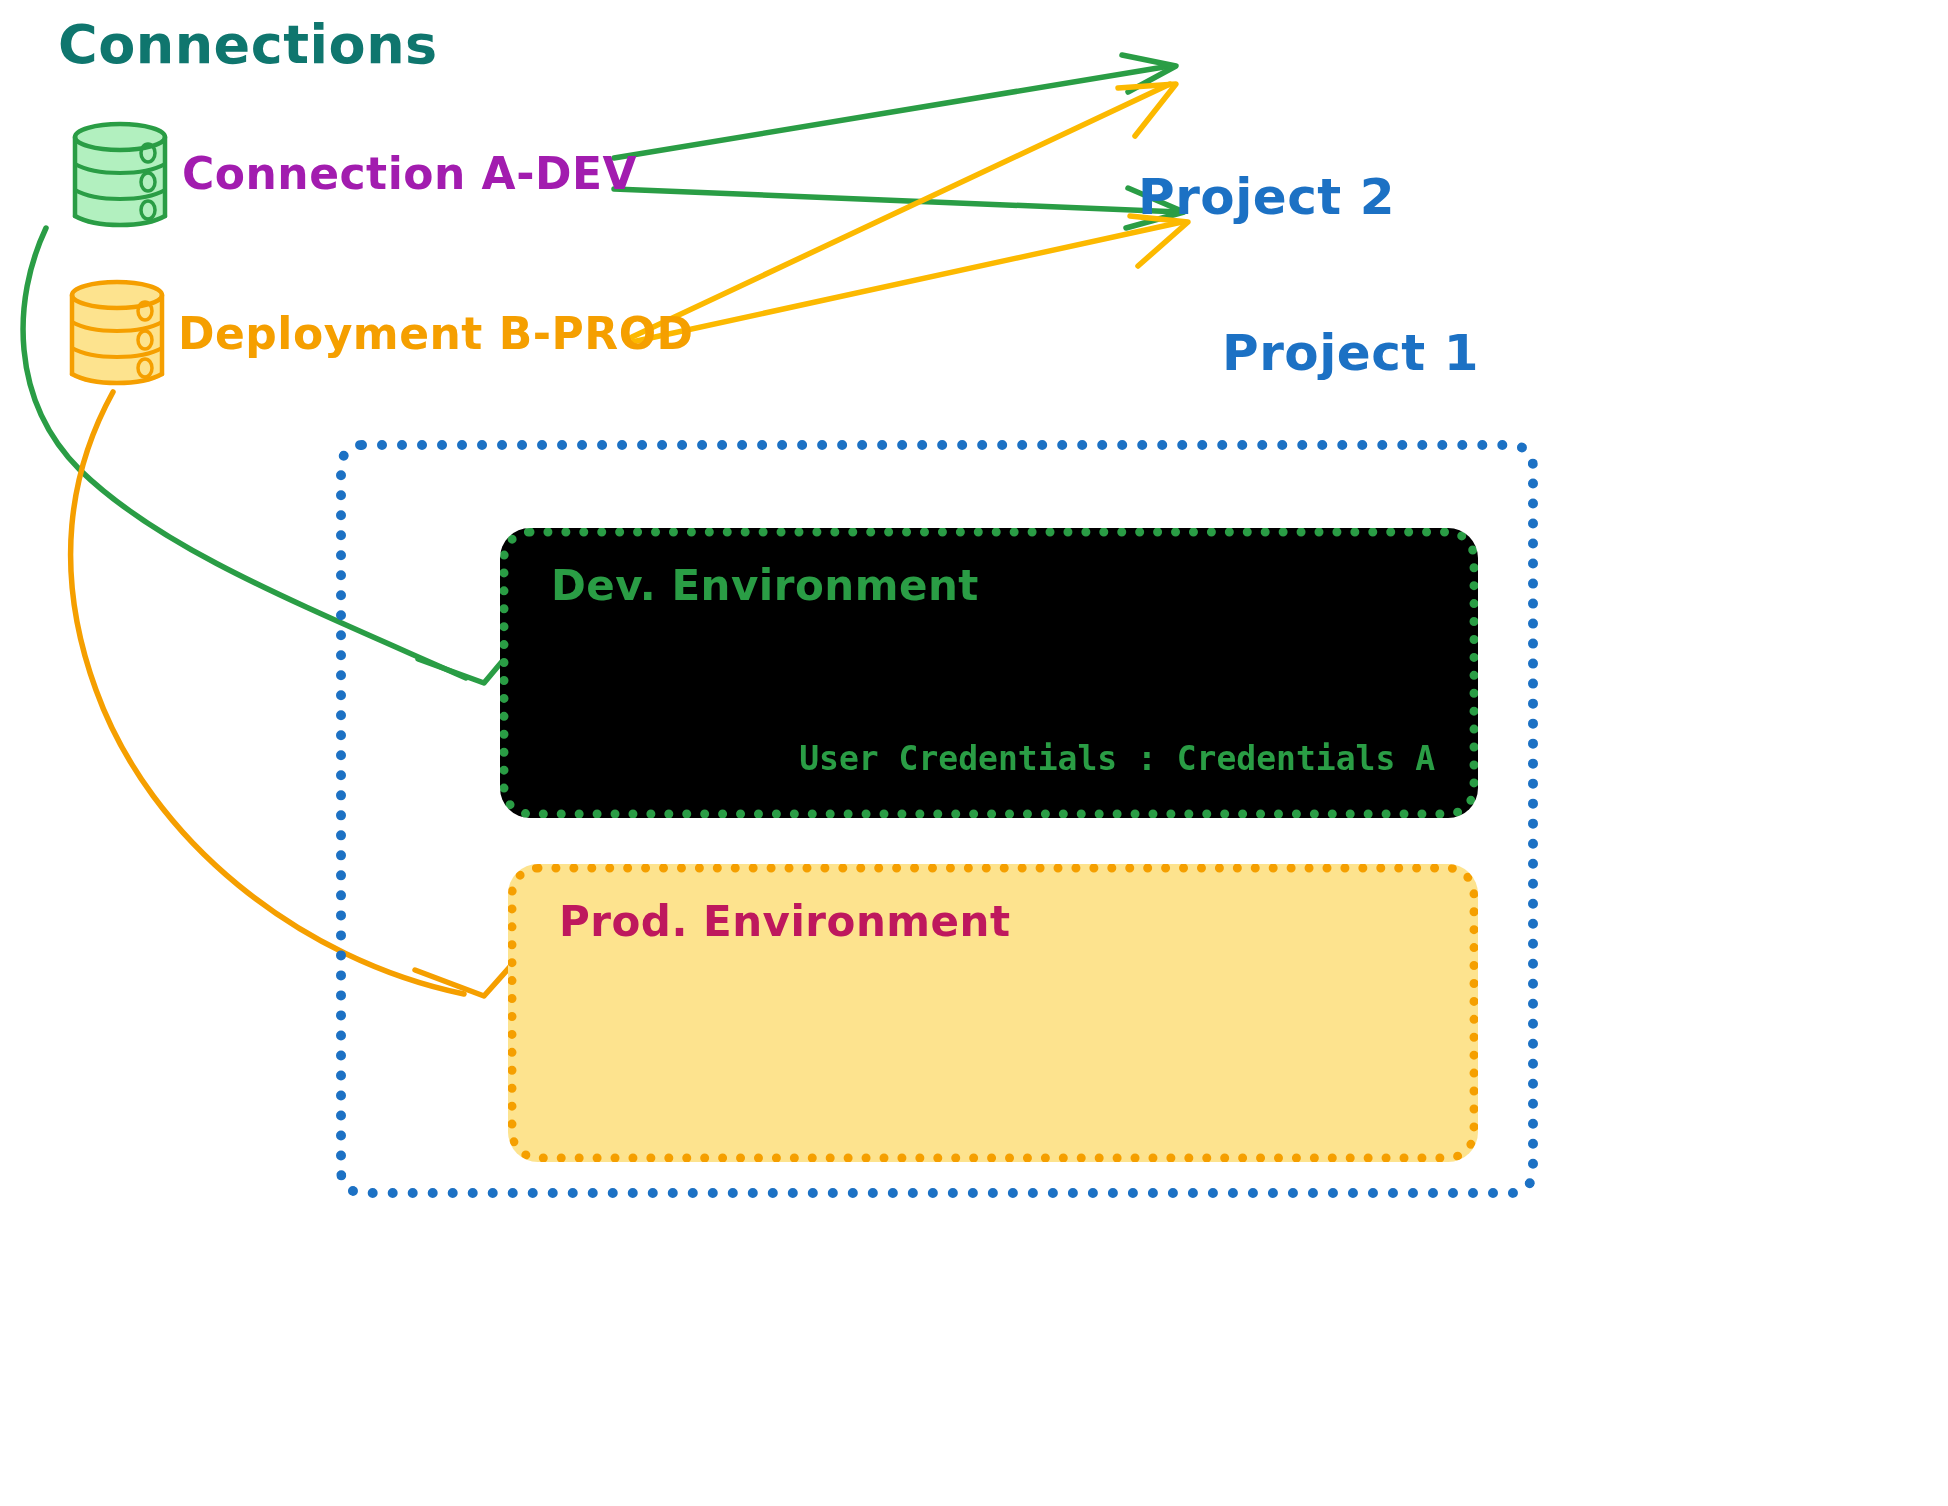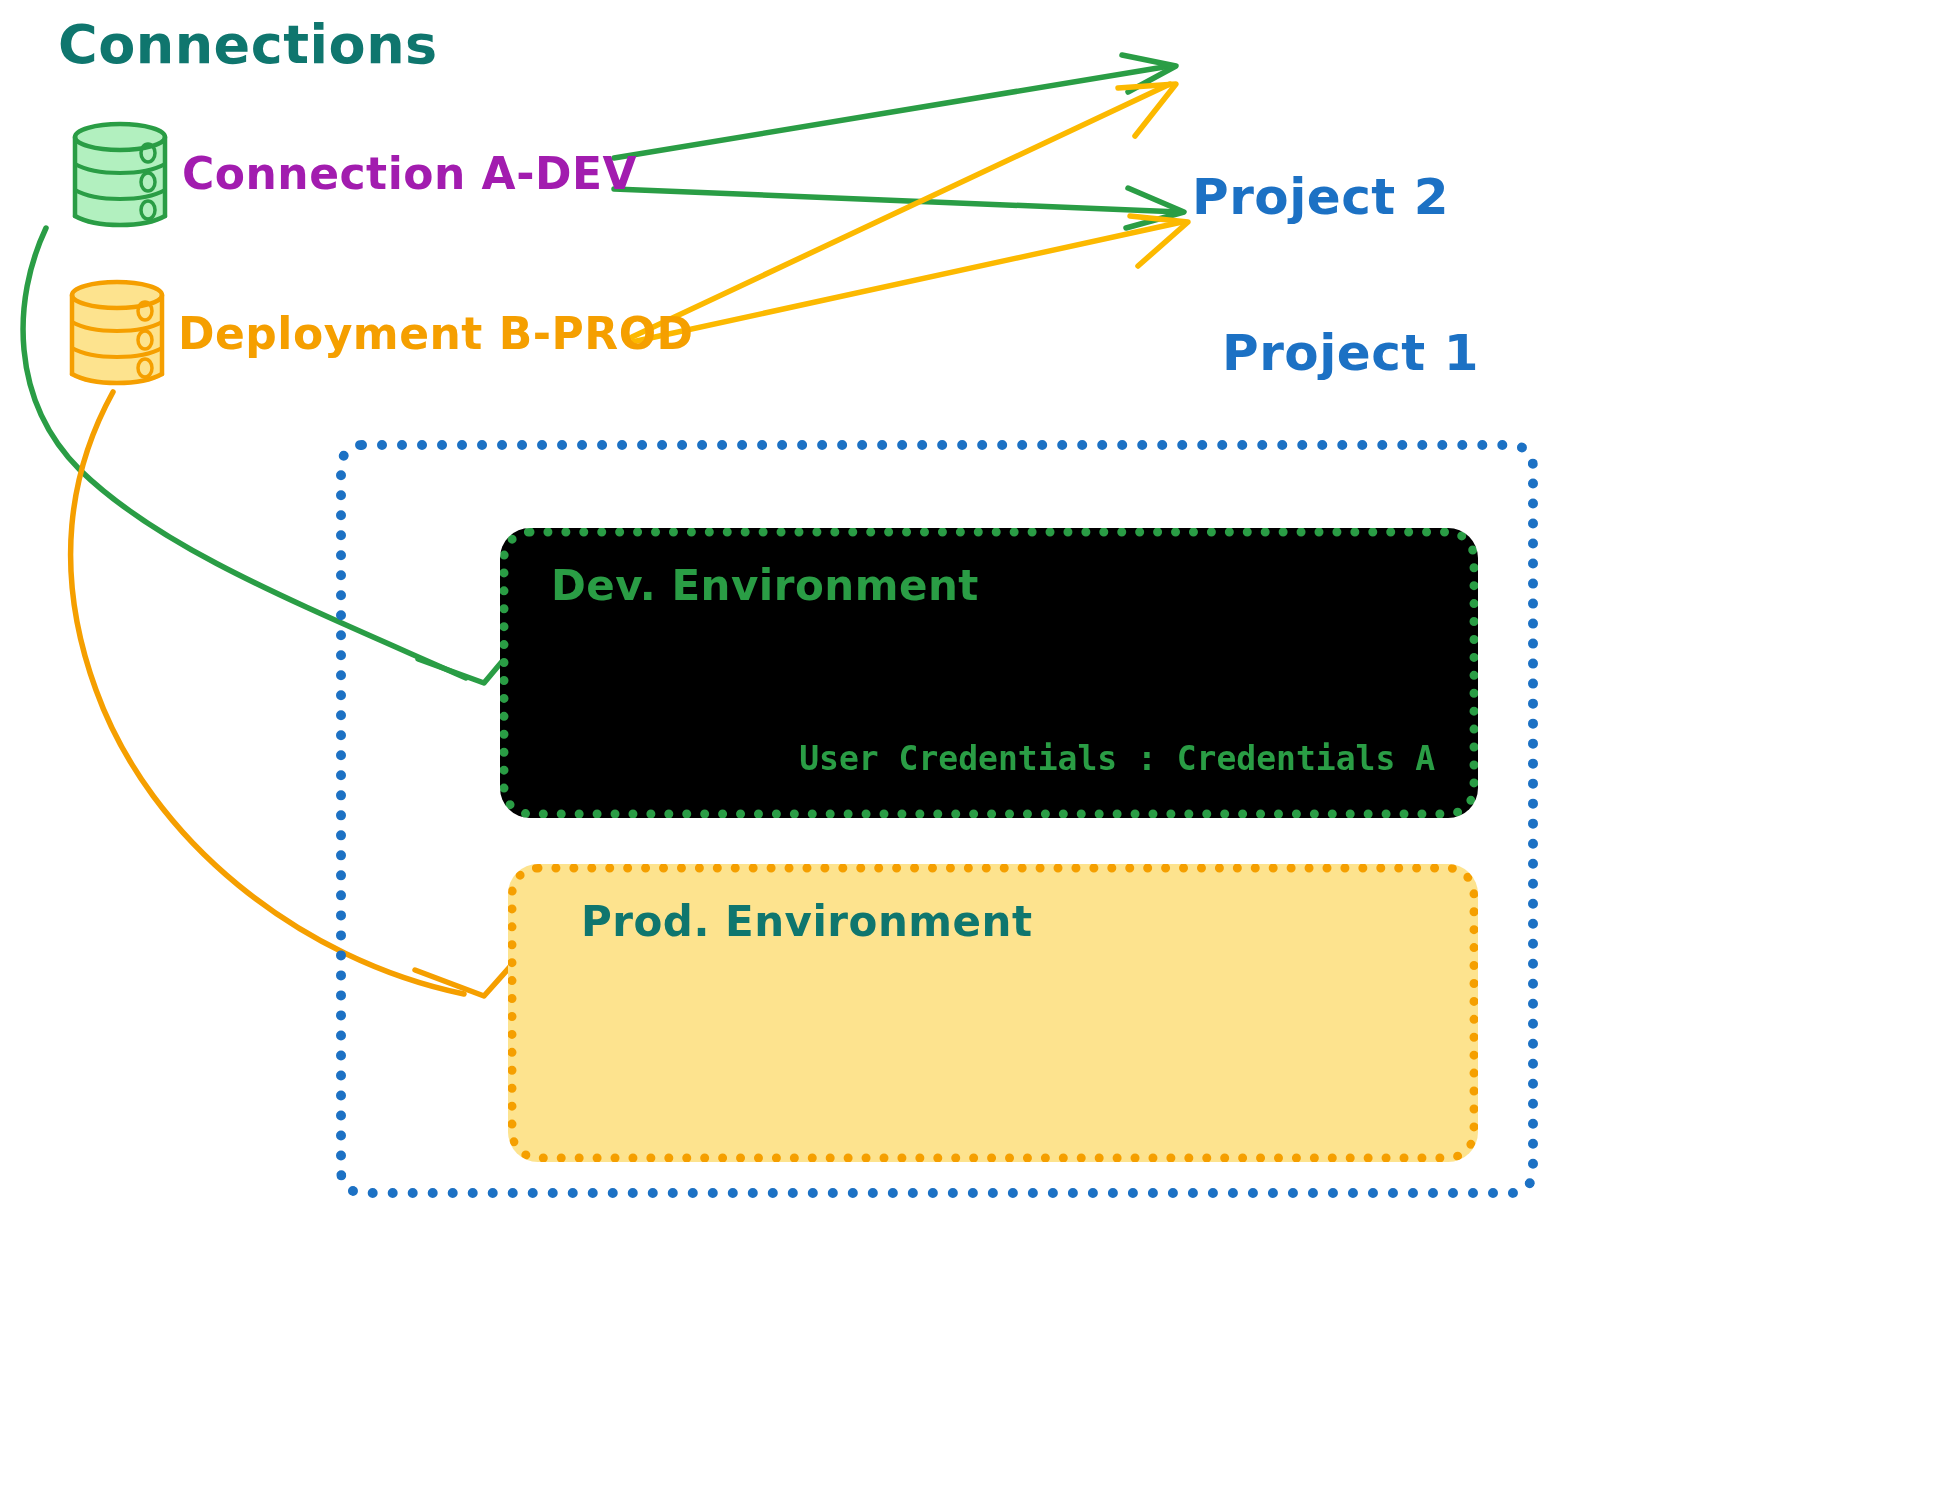--- a/index.html
+++ b/index.html
@@ -67,21 +67,21 @@
     top: 312px;
     font-size: 44px;
     color: #f59f00;
   }
 
   .project-label {
     font-size: 50px;
     color: #1c71c4;
   }
   #label-project-3 { left: 1210px; top: 28px; }
-  #label-project-2 { left: 1192px; top: 172px; }
+  #label-project-2 { left: 1138px; top: 172px; }
   #label-project-1 { left: 1222px; top: 328px; }
 
   
   .env-box {
     position: absolute;
     border-radius: 30px;
   }
   #dev-env-box {
     left: 500px;
     top: 528px;
@@ -101,21 +101,21 @@
 
   .env-title {
     position: absolute;
     left: 42px;
     top: 28px;
     font-size: 42px;
     line-height: 1;
     white-space: pre;
   }
   #dev-env-title { color: #2a9d45; }
-  #prod-env-title { color: #0f766e; margin-left: 22px; }
+  #prod-env-title { color: #be185d; }
 
   .env-creds {
     position: absolute;
     right: 34px;
     bottom: 34px;
     font-size: 33px;
     white-space: pre;
     line-height: 1;
   }
   #dev-env-creds { color: #2a9d45; }

